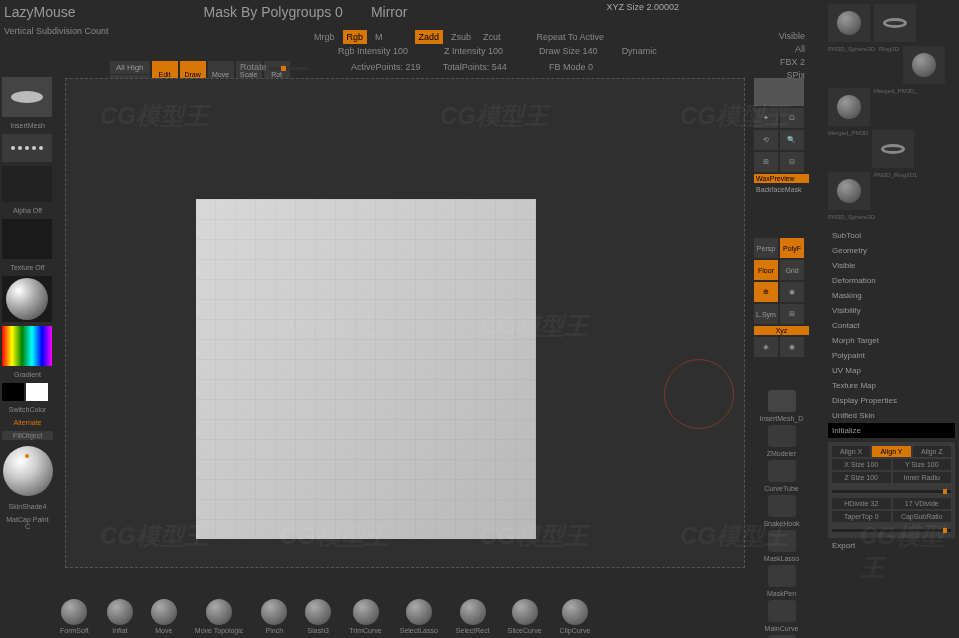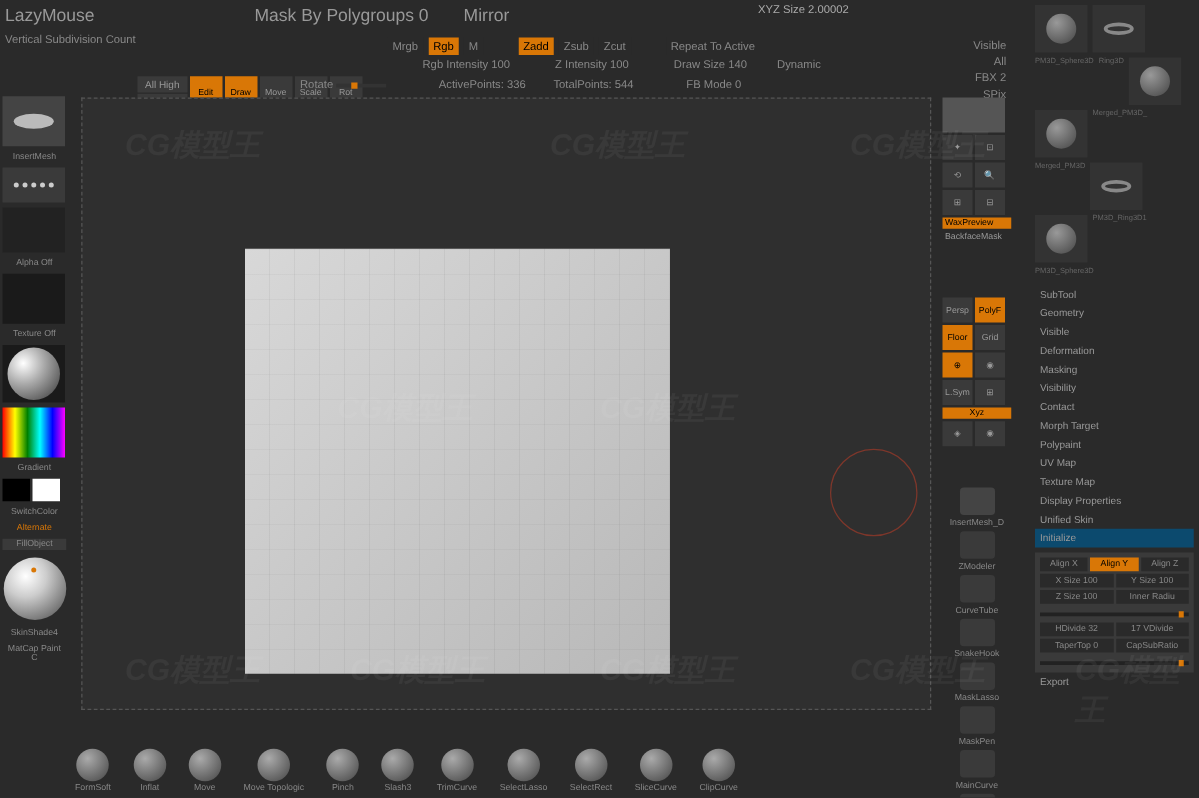--- a/index.html
+++ b/index.html
@@ -126,21 +126,21 @@
   <span>Z Intensity 100</span>
   <span style="width:20px"></span>
   <span>Draw Size 140</span>
   <span style="width:8px"></span>
   <span>Dynamic</span>
 </div>
 
 <div class="header-row3">
   <span>Rotate</span>
   <span class="slider-orange"></span>
-  <span style="margin-left:40px">ActivePoints: 336</span>
+  <span style="margin-left:40px">ActivePoints: 219</span>
   <span style="margin-left:20px">TotalPoints: 544</span>
   <span style="margin-left:40px">FB Mode 0</span>
 </div>
 
 <div class="top-right-stack">
   <span class="trs-item">Visible</span>
   <span class="trs-item">All</span>
   <span class="trs-item">FBX 2</span>
   <span class="trs-item">SPix</span>
 </div>
@@ -283,21 +283,21 @@
   <div class="fr-section">Deformation</div>
   <div class="fr-section">Masking</div>
   <div class="fr-section">Visibility</div>
   <div class="fr-section">Contact</div>
   <div class="fr-section">Morph Target</div>
   <div class="fr-section">Polypaint</div>
   <div class="fr-section">UV Map</div>
   <div class="fr-section">Texture Map</div>
   <div class="fr-section">Display Properties</div>
   <div class="fr-section">Unified Skin</div>
-  <div class="fr-section" style="background:#0c4a6e">Initialize</div>
+  <div class="fr-section" style="background:#000000">Initialize</div>
   <div class="fr-init">
     <div class="fr-init-row">
       <div class="fr-init-btn">Align X</div>
       <div class="fr-init-btn orange">Align Y</div>
       <div class="fr-init-btn">Align Z</div>
     </div>
     <div class="fr-init-row">
       <div class="fr-init-btn">X Size 100</div>
       <div class="fr-init-btn">Y Size 100</div>
     </div>

